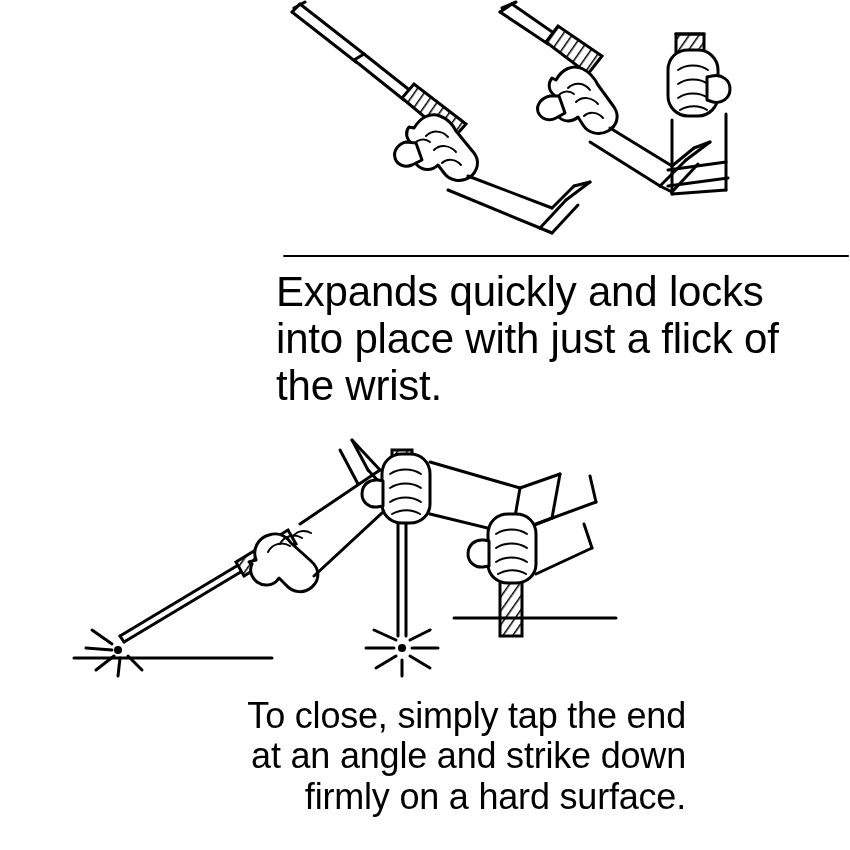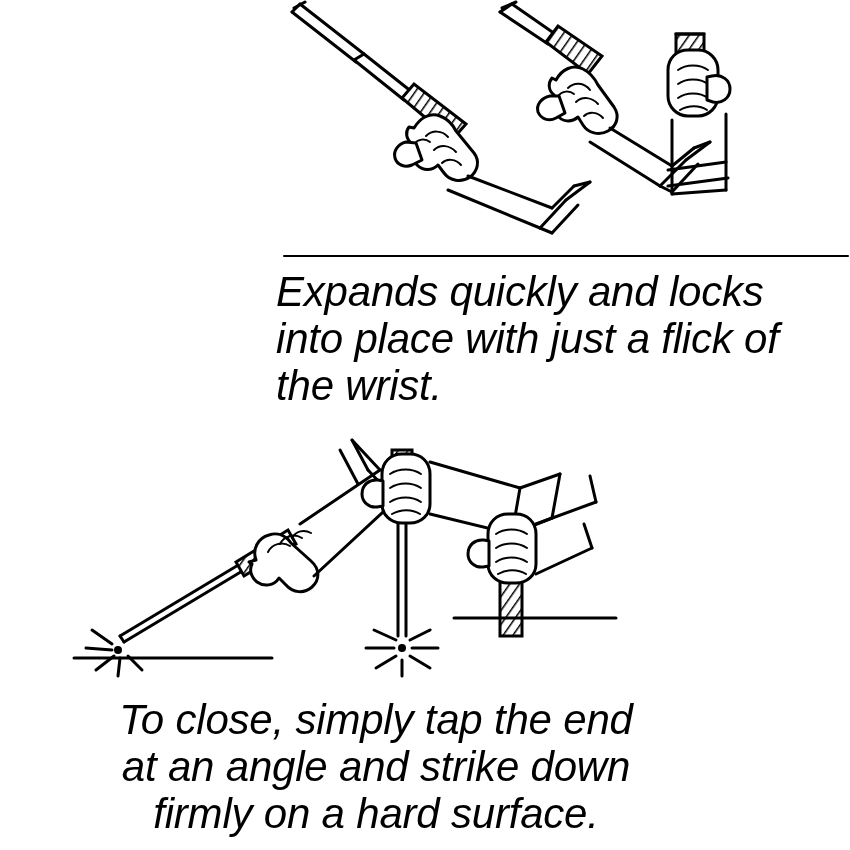--- a/index.html
+++ b/index.html
@@ -11,21 +11,20 @@
     width: 850px;
     height: 850px;
     position: relative;
     overflow: hidden;
     font-family: "Liberation Sans", sans-serif;
     color: #000000;
   }
   .page {
     position: absolute;
     inset: 0;
-    font-style: italic;
   }
   .panel {
     position: absolute;
   }
   
   #panel-expand {
     left: 0;
     top: 0;
     width: 850px;
     height: 258px;
@@ -44,22 +43,22 @@
     left: 276px;
     top: 268px;
     width: 546px;
     font-size: 42px;
     text-align: left;
   }
   #caption-close {
     left: 66px;
     top: 696px;
     width: 620px;
-    font-size: 42px;
-    text-align: center;
+    font-size: 36px;
+    text-align: right;
   }
   
   #panel-close {
     left: 0;
     top: 418px;
     width: 850px;
     height: 262px;
   }
   svg {
     display: block;

